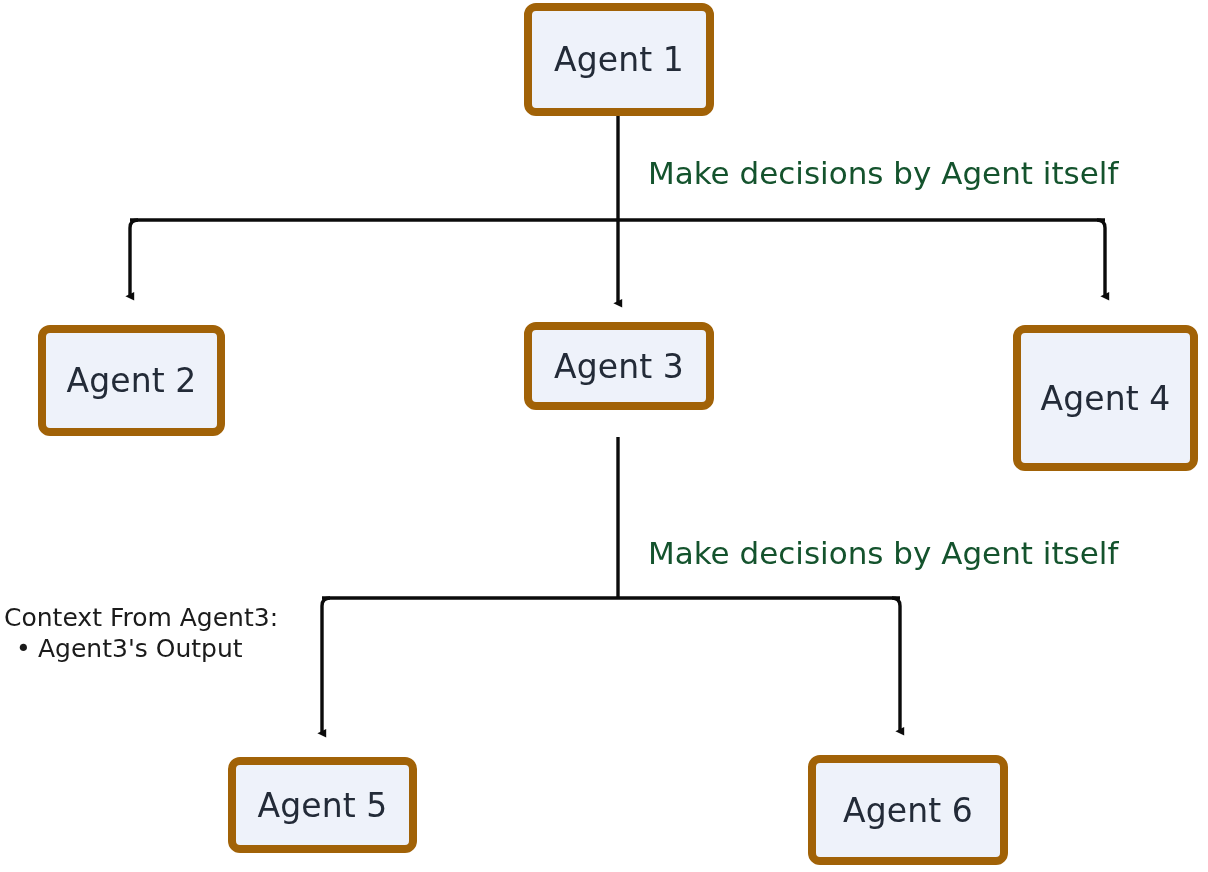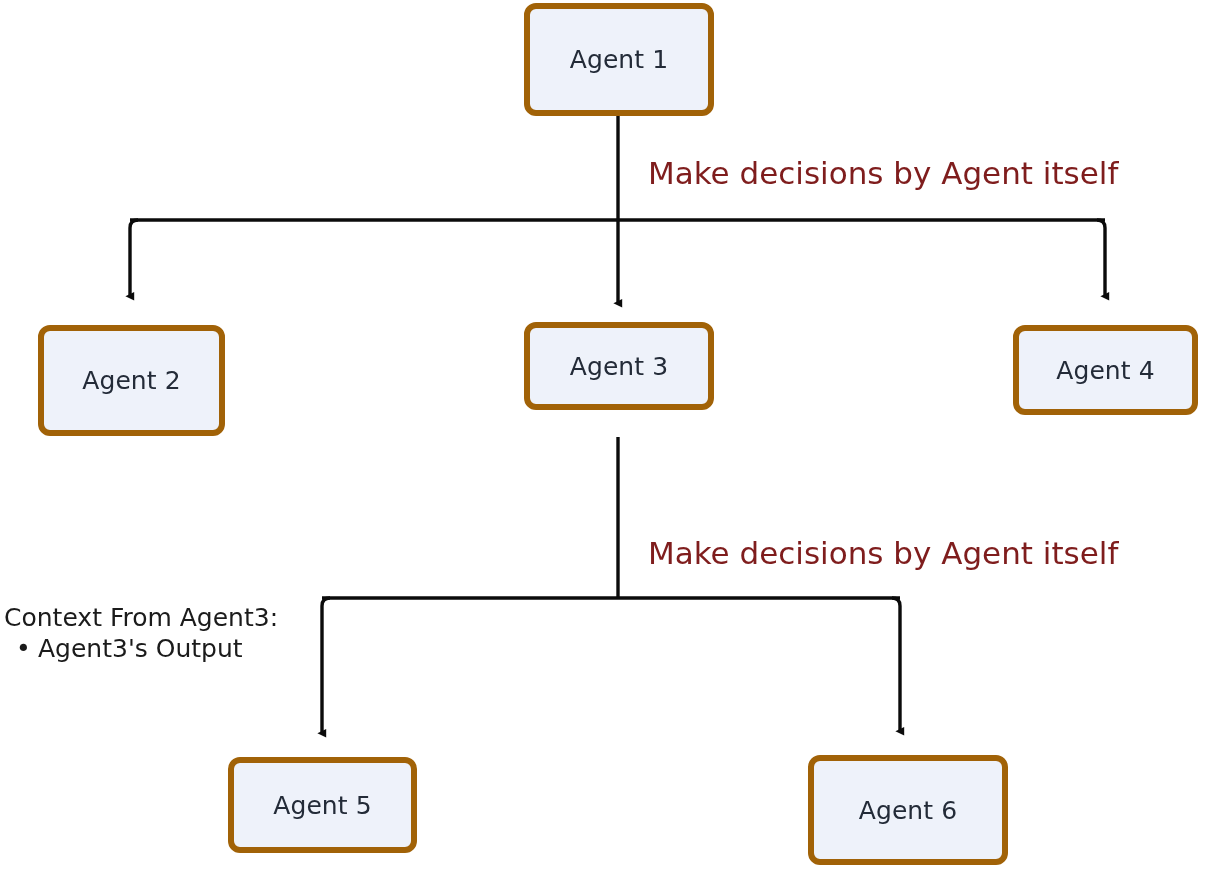--- a/index.html
+++ b/index.html
@@ -18,32 +18,32 @@
     position: absolute;
     left: 0;
     top: 0;
     width: 1208px;
     height: 872px;
   }
   .node {
     position: absolute;
     box-sizing: border-box;
     background: #eef2fa;
-    border: 6px solid #a16207;
+    border: 8px solid #a16207;
     border-radius: 12px;
     display: flex;
     align-items: center;
     justify-content: center;
     color: #232b38;
-    font-size: 25px;
+    font-size: 33px;
     letter-spacing: 0.1px;
   }
   .edge-label {
     position: absolute;
-    color: #7f1d1d;
+    color: #14532d;
     font-size: 31px;
     white-space: nowrap;
     line-height: 1;
   }
   .context-block {
     position: absolute;
     color: #1b1b1b;
     font-size: 25px;
     line-height: 1.0;
   }
@@ -121,21 +121,21 @@
 </div>
 
 <div class="node" style="left:38px; top:325px; width:187px; height:111px;">
   <span>Agent 2</span>
 </div>
 
 <div class="node" style="left:524px; top:322px; width:190px; height:88px;">
   <span>Agent 3</span>
 </div>
 
-<div class="node" style="left:1013px; top:325px; width:185px; height:90px;">
+<div class="node" style="left:1013px; top:325px; width:185px; height:146px;">
   <span>Agent 4</span>
 </div>
 
 <div class="node" style="left:228px; top:757px; width:189px; height:96px;text-align:center;">
   <span>Agent 5</span>
 </div>
 
 <div class="node" style="left:808px; top:755px; width:200px; height:110px;">
   <span>Agent 6</span>
 </div>

